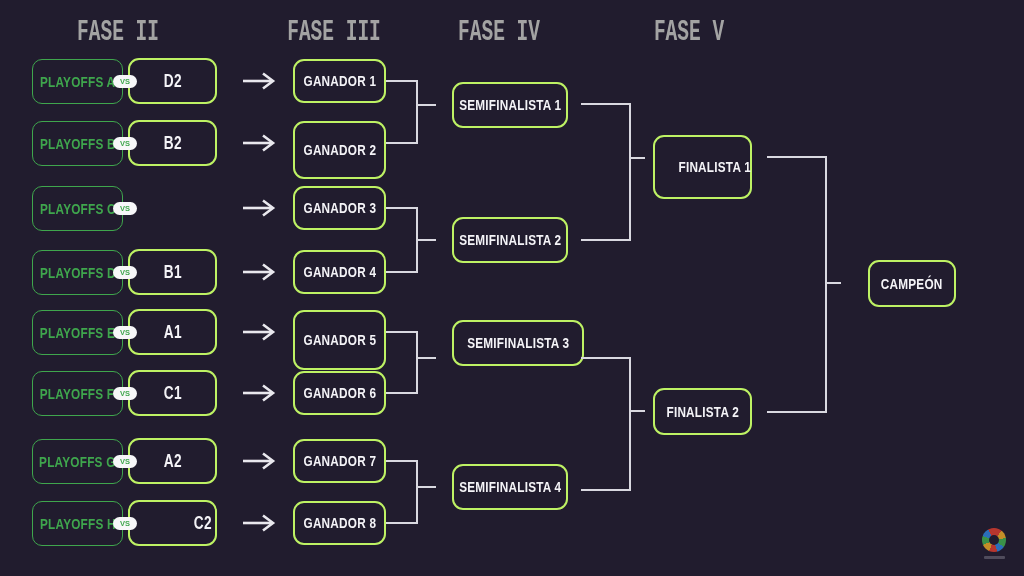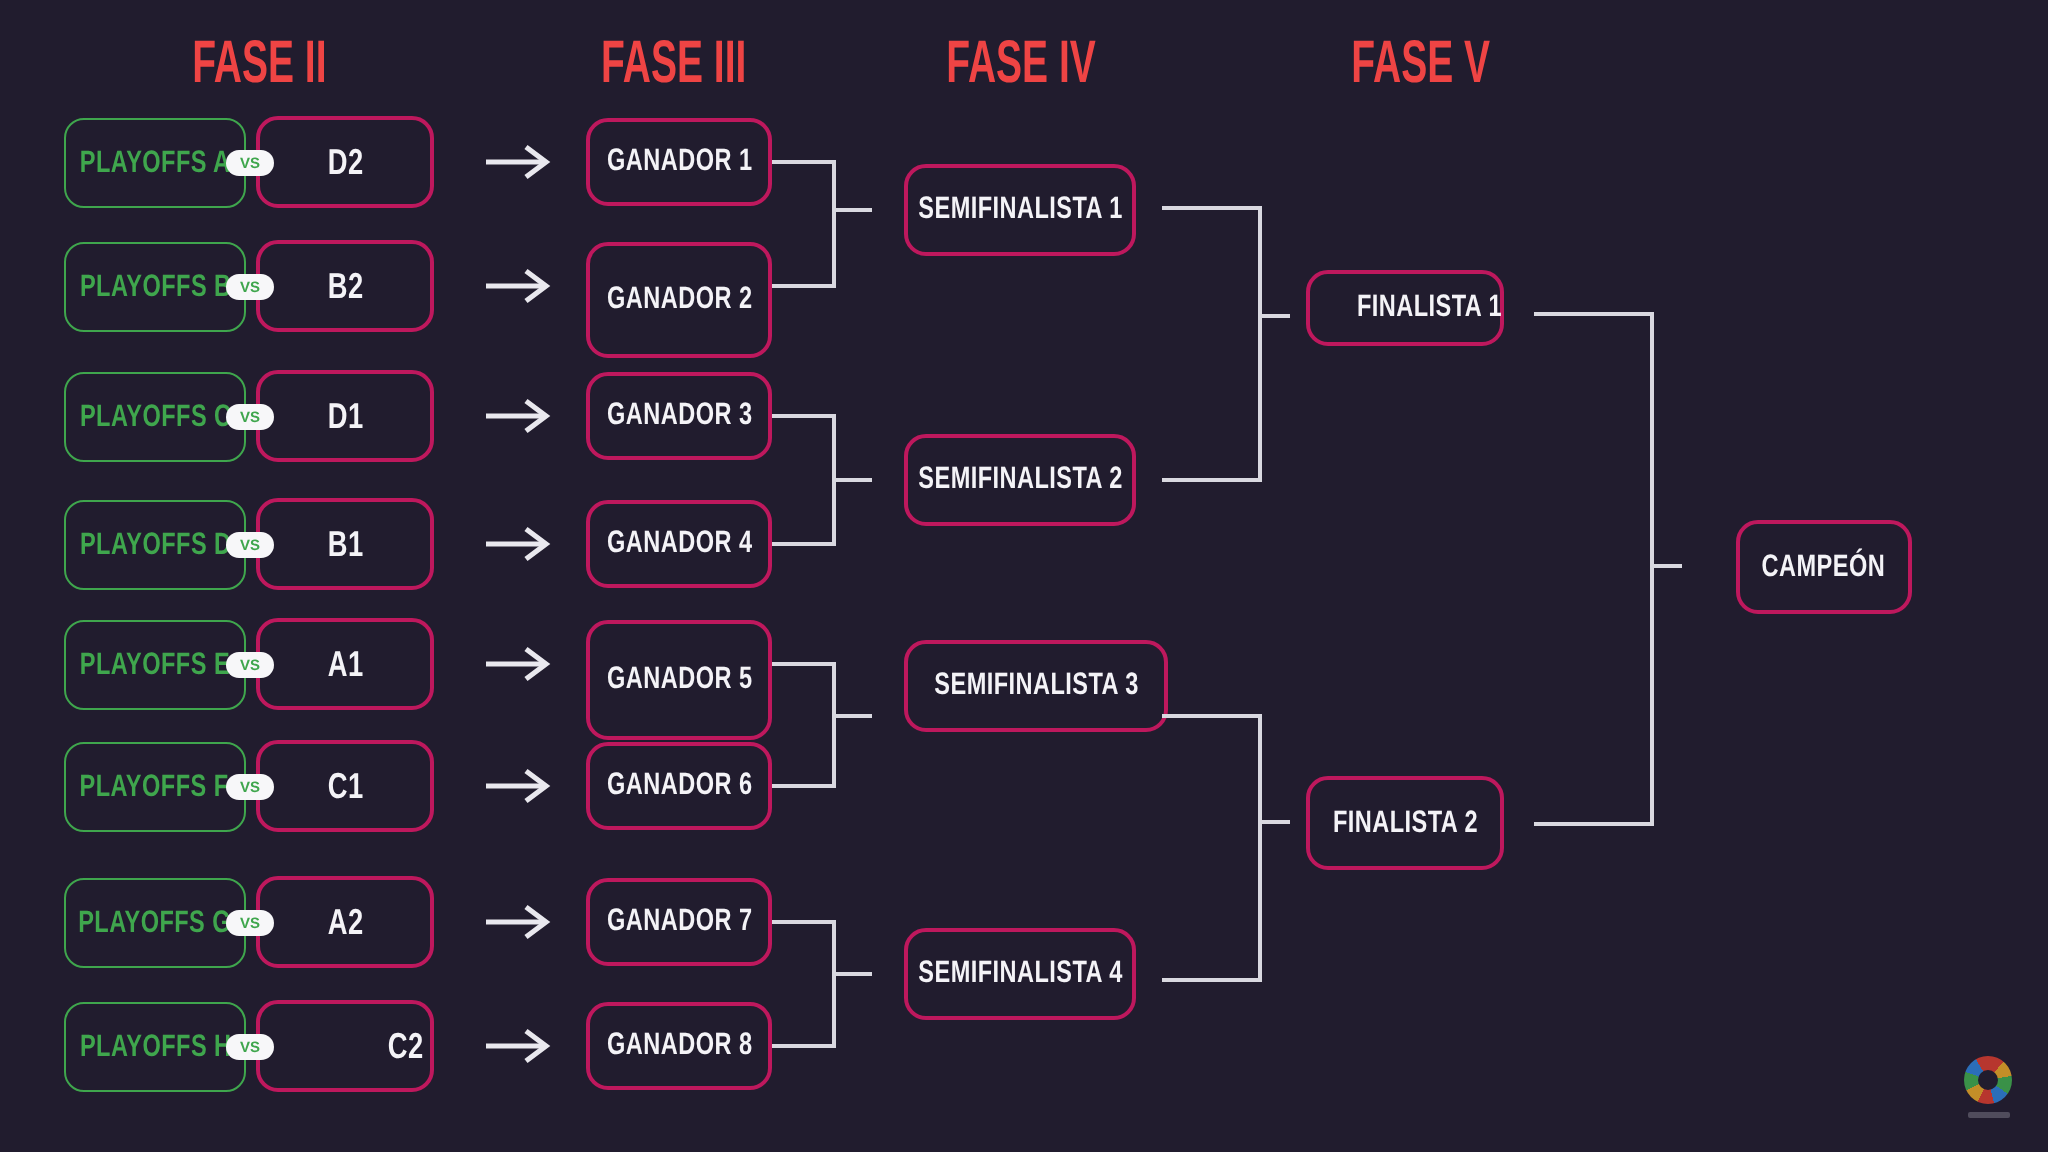--- a/index.html
+++ b/index.html
@@ -5,30 +5,31 @@
   html,body{margin:0;padding:0;background:#15121f;}
   .stage{
     position:relative;
     width:1024px;height:576px;
     background:#211c2e;
     overflow:hidden;
     font-family:"Liberation Sans","DejaVu Sans",sans-serif;
   }
   .hdr{
     position:absolute;top:17px;height:30px;
-    text-align:center;color:#ef4444;
+    color:#a3a3a3;
     font-weight:bold;font-size:30px;line-height:30px;
     white-space:nowrap;
+    font-family:Liberation Mono, monospace;
   }
   .cond{display:inline-block;transform:scaleX(0.65);transform-origin:center;white-space:nowrap;}
   .condl{display:inline-block;transform:scaleX(0.76);transform-origin:center;white-space:nowrap;}
   .box{
     position:absolute;box-sizing:border-box;
     display:flex;align-items:center;justify-content:center;
-    border:2px solid #be185d;border-radius:11px;
+    border:2px solid #bef264;border-radius:11px;
     color:#f4f3f7;font-weight:bold;font-size:15.5px;line-height:1;
     letter-spacing:.3px;
   }
   .seed-box{font-size:18px;}
   .green-box{
     border:1.5px solid #3fa64d;border-radius:10px;color:#3fa64d;
   }
   .vs-pill{
     position:absolute;box-sizing:border-box;width:24px;height:13px;
     background:#f7f7f9;border-radius:7px;
@@ -98,23 +99,20 @@
   <div class="box" style="left:293px;top:121px;width:93px;height:58px;">
       <span class="condl">GANADOR 2</span>
     </div>
 
   <div class="box green-box" style="left:32px;top:186px;width:91px;height:45px;">
       <span class="condl">PLAYOFFS C</span>
     </div>
   <div class="vs-pill" style="left:113px;top:202px;">
       <span>VS</span>
     </div>
-  <div class="box seed-box" style="left:128px;top:185px;width:89px;height:46px;">
-      <span class="condl">D1</span>
-    </div>
   <svg class="arrow" style="left:242px;top:198px;" viewBox="0 0 40 20">
       <line x1="1" y1="10" x2="29" y2="10" stroke="#e9e8ee" stroke-width="2.6"></line>
       <polyline points="21,2.5 31,10 21,17.5" fill="none" stroke="#e9e8ee" stroke-width="2.6"></polyline>
     </svg>
   <div class="box" style="left:293px;top:186px;width:93px;height:44px;">
       <span class="condl">GANADOR 3</span>
     </div>
 
   <div class="box green-box" style="left:32px;top:250px;width:91px;height:45px;">
       <span class="condl">PLAYOFFS D</span>
@@ -207,21 +205,21 @@
   <div class="box" style="left:452px;top:217px;width:116px;height:46px;">
       <span class="condl">SEMIFINALISTA 2</span>
     </div>
   <div class="box" style="left:452px;top:320px;width:132px;height:46px;">
       <span class="condl">SEMIFINALISTA 3</span>
     </div>
   <div class="box" style="left:452px;top:464px;width:116px;height:46px;">
       <span class="condl">SEMIFINALISTA 4</span>
     </div>
 
-  <div class="box" style="left:653px;top:135px;width:99px;height:38px;padding-left:24px;">
+  <div class="box" style="left:653px;top:135px;width:99px;height:64px;padding-left:24px;">
       <span class="condl">FINALISTA 1</span>
     </div>
   <div class="box" style="left:653px;top:388px;width:99px;height:47px;">
       <span class="condl">FINALISTA 2</span>
     </div>
 
   <div class="box" style="left:854px;top:260px;width:88px;height:47px;margin-left:14px;">
       <span class="condl">CAMPEÓN</span>
     </div>
 

